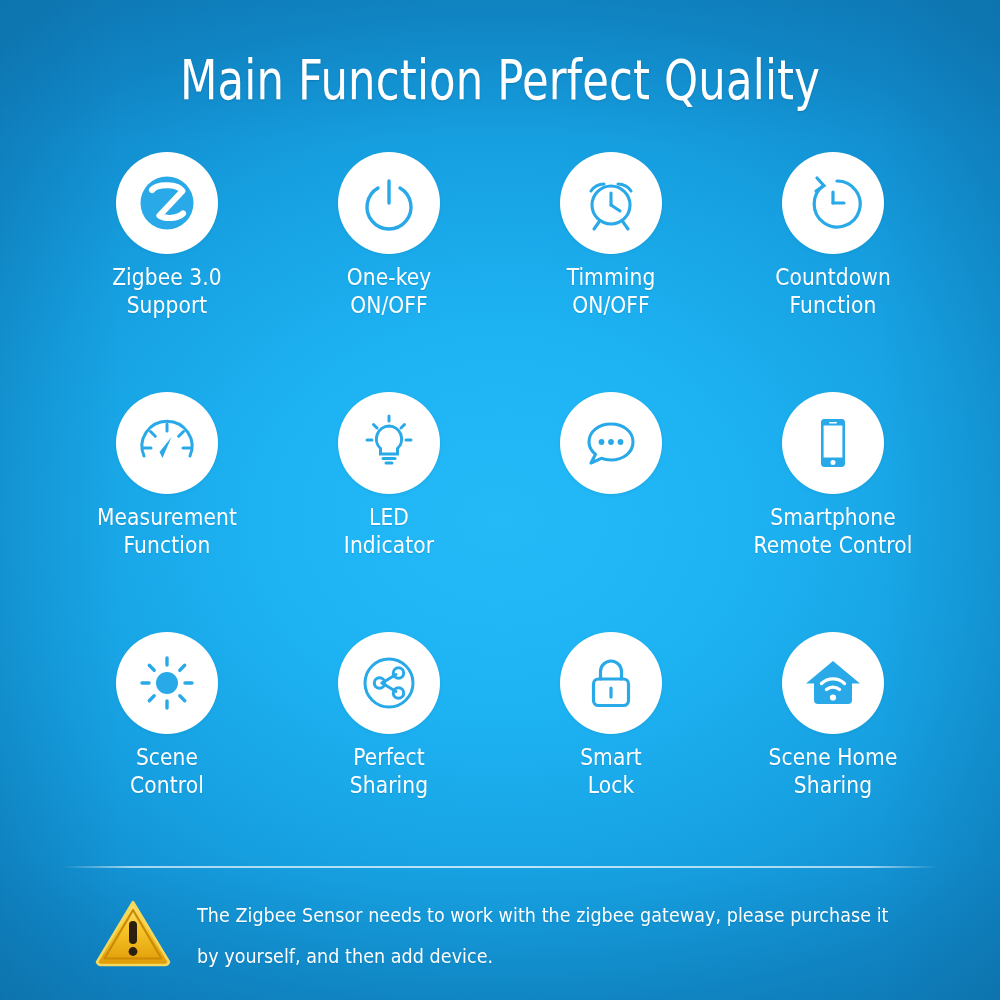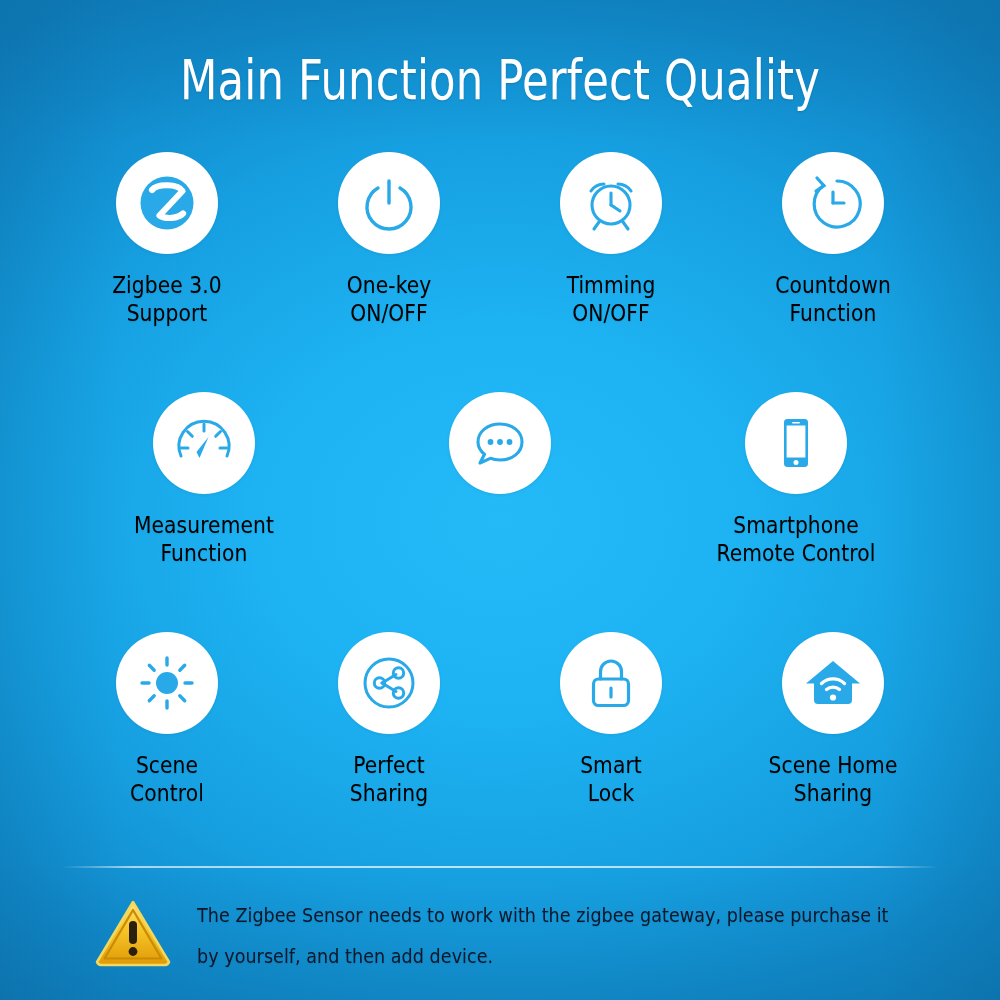--- a/index.html
+++ b/index.html
@@ -56,23 +56,23 @@
   }
   .disc {
     width:102px; height:102px;
     border-radius:50%;
     background:#ffffff;
     display:flex; align-items:center; justify-content:center;
     box-shadow:0 1px 3px rgba(0,70,110,.10);
   }
   .disc svg { display:block; }
   .caption {
-    margin-top:17px;
+    margin-top:9px;
     text-align:center;
-    color:#000000;
+    color:#ffffff;
     font-size:22.5px;
     line-height:28px;
     font-family:"DejaVu Sans Condensed","Liberation Sans Narrow","Liberation Sans",sans-serif;
     font-weight:400;
     letter-spacing:.1px;
     text-shadow:0 1px 1px rgba(0,70,110,.18);
     white-space:nowrap;
   }
   .caption .l2 { display:block; }
 
@@ -84,21 +84,21 @@
   }
 
   
   .footer {
     position:absolute;
     left:95px; top:893px; width:830px;
     display:flex; align-items:flex-start; gap:26px;
   }
   .warn-icon { flex:0 0 auto; margin-top:6px; }
   .footer-text {
-    color:#0f172a;
+    color:#ffffff;
     font-size:19.5px;
     line-height:41px;
     font-family:"DejaVu Sans Condensed","Liberation Sans Narrow","Liberation Sans",sans-serif;
     letter-spacing:.05px;
     text-shadow:0 1px 1px rgba(0,70,110,.18);
     padding-top:2px;
   }
 </style>
 </head>
 <body>
@@ -202,20 +202,42 @@
               <path d="M37.5 27 L28.5 48 L25.5 42 Z" fill="#29a9e8"></path>
             </svg>
           </span>
         </div>
         <div class="caption">
           <span>Measurement</span>
           <span class="l2">Function</span>
         </div>
       </div>
 
+      <div class="cell">
+        <div class="disc">
+          <span>
+            <svg width="60" height="60" viewBox="0 0 60 60">
+              <g fill="none" stroke="#29a9e8" stroke-width="3" stroke-linecap="round">
+                <path d="M30 13 A13 13 0 0 1 38.5 35.5 L38.5 41 L21.5 41 L21.5 35.5 A13 13 0 0 1 30 13 Z"></path>
+                <line x1="24" y1="45.5" x2="36" y2="45.5"></line>
+                <line x1="27" y1="50" x2="33" y2="50"></line>
+                <line x1="30" y1="3" x2="30" y2="8"></line>
+                <line x1="8" y1="27" x2="13" y2="27"></line>
+                <line x1="47" y1="27" x2="52" y2="27"></line>
+                <line x1="14.5" y1="11.5" x2="18" y2="15"></line>
+                <line x1="45.5" y1="11.5" x2="42" y2="15"></line>
+              </g>
+            </svg>
+          </span>
+        </div>
+        <div class="caption">
+          <span>LED</span>
+          <span class="l2">Indicator</span>
+        </div>
+      </div>
 
       <div class="cell">
         <div class="disc">
           <span>
             <svg width="64" height="64" viewBox="0 0 64 64">
               <path d="M32 13 C44.5 13 54 20.7 54 31 C54 41.3 44.5 49 32 49 C28.5 49 25.2 48.4 22.3 47.3 L12 52 L16.5 43.2 C12.4 40 10 35.8 10 31 C10 20.7 19.5 13 32 13 Z" fill="none" stroke="#29a9e8" stroke-width="3.1" stroke-linejoin="round"></path>
               <circle cx="22.5" cy="31" r="2.9" fill="#29a9e8"></circle>
               <circle cx="32" cy="31" r="2.9" fill="#29a9e8"></circle>
               <circle cx="41.5" cy="31" r="2.9" fill="#29a9e8"></circle>
             </svg>

